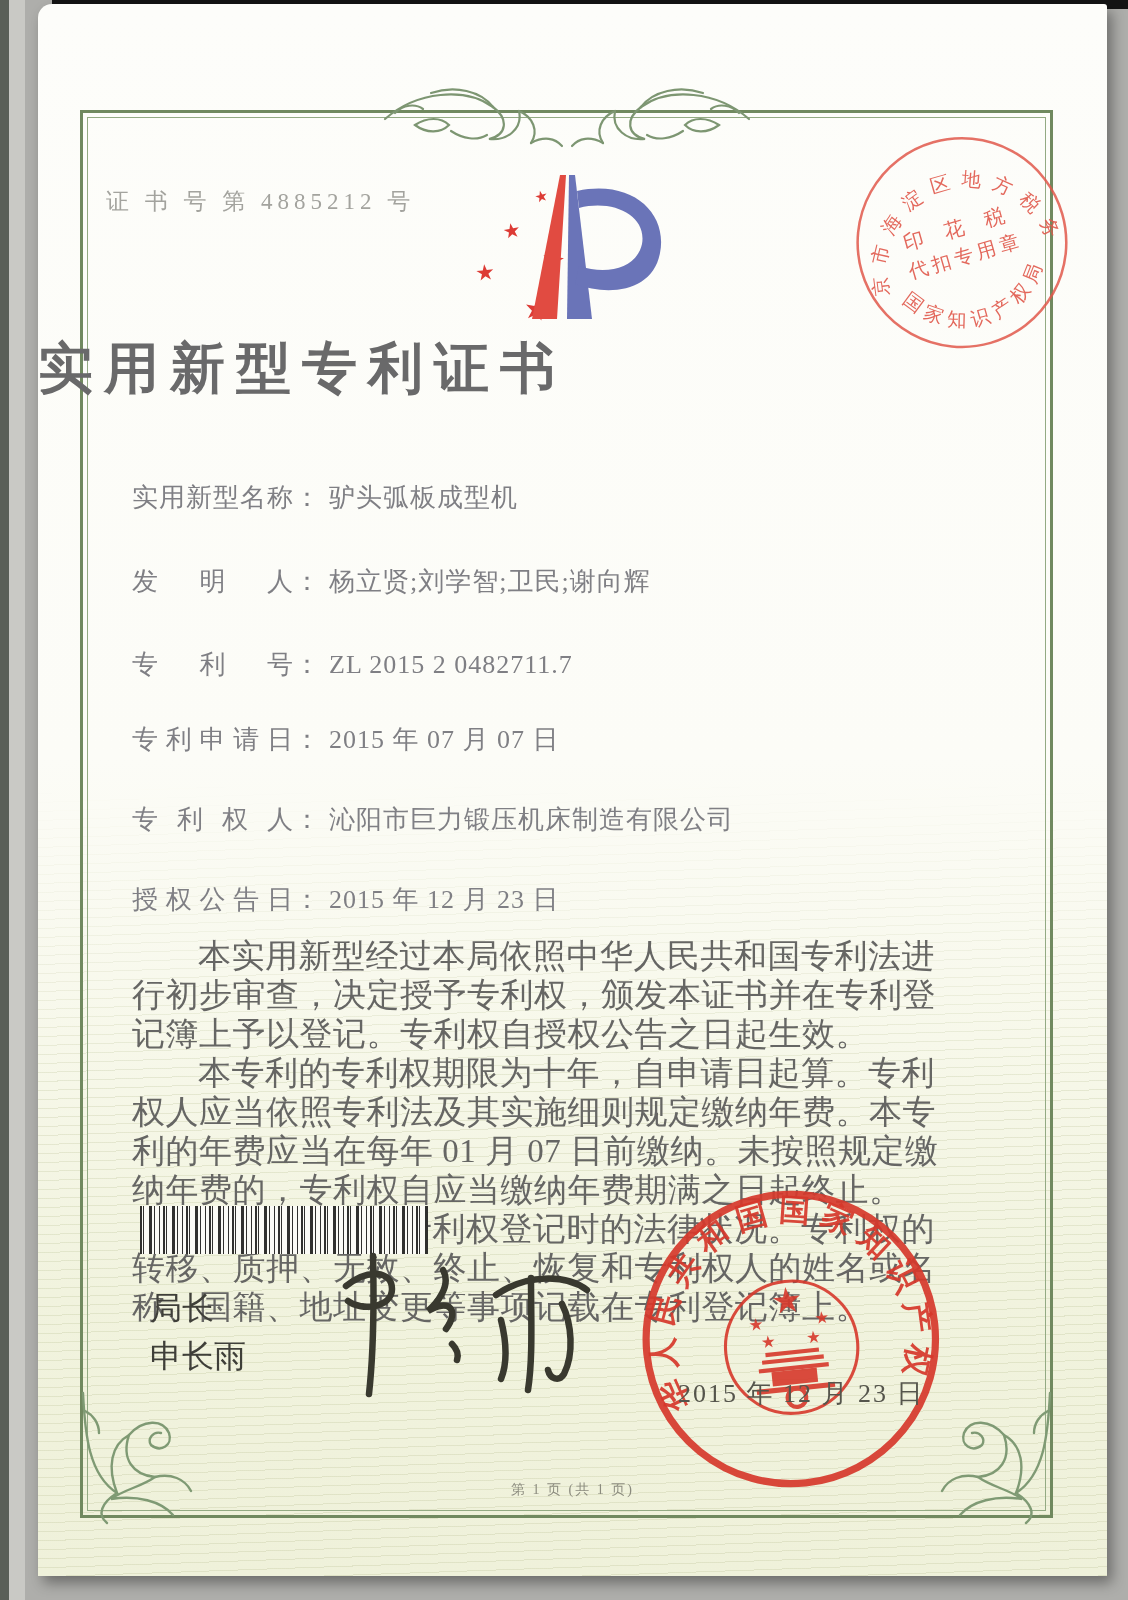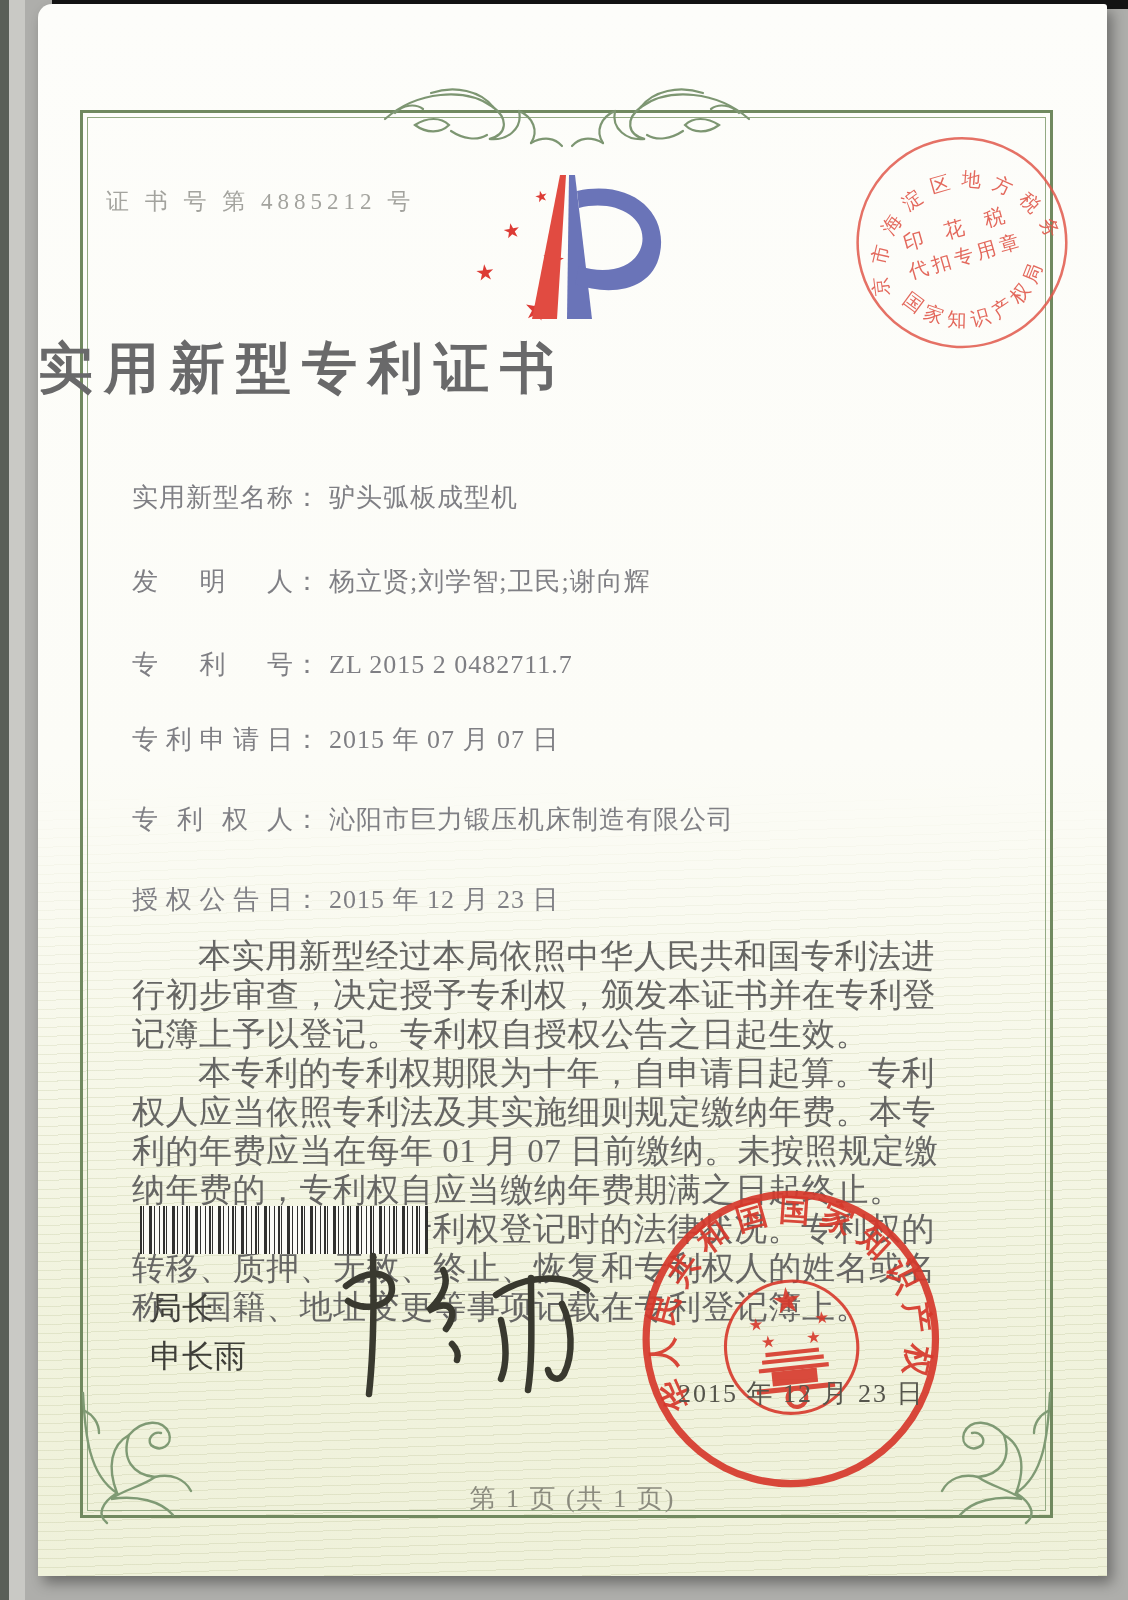--- a/index.html
+++ b/index.html
@@ -63,21 +63,21 @@
   .officer{position:absolute;left:112px;top:1280px;font-size:32px;color:#3f3f39;line-height:48px;}
   .signature{position:absolute;left:252px;top:1244px;}
   .seal{position:absolute;left:598px;top:1180px;transform:rotate(-6deg);}
   .seal-date{
     position:absolute;left:640px;top:1372px;font-size:26px;color:#55554c;
     letter-spacing:2px;z-index:5;
   }
   .tax-stamp{position:absolute;left:812px;top:126px;transform:rotate(-16deg);}
   .page-footer{
     position:absolute;left:0;right:0;top:1477px;text-align:center;
-    font-size:26px;color:#8b8b7e;letter-spacing:2px;
+    font-size:14px;color:#8b8b7e;letter-spacing:2px;
   }
 </style>
 </head>
 <body>
 
 <div class="scan-top"></div>
 <div class="scan-left"></div>
 <div class="scan-left2"></div>
 
 <div class="page">

